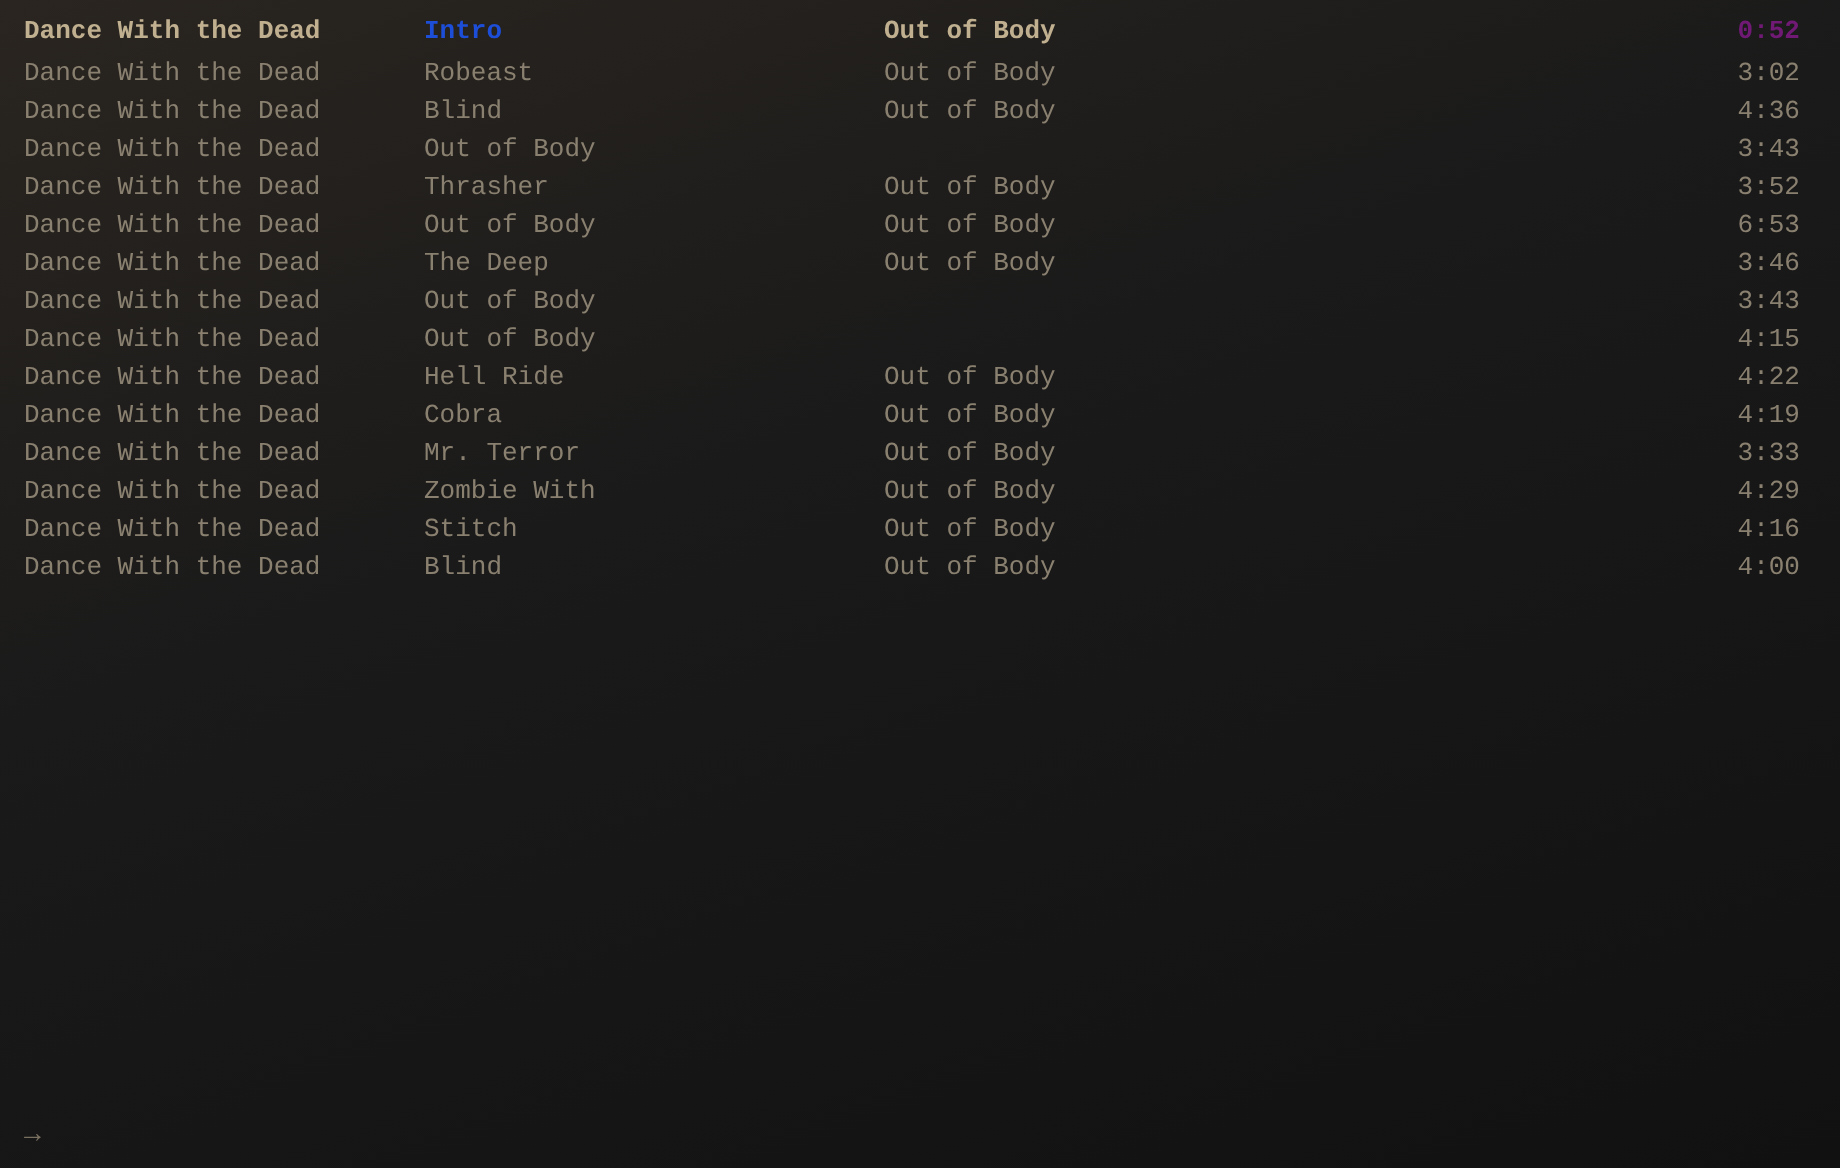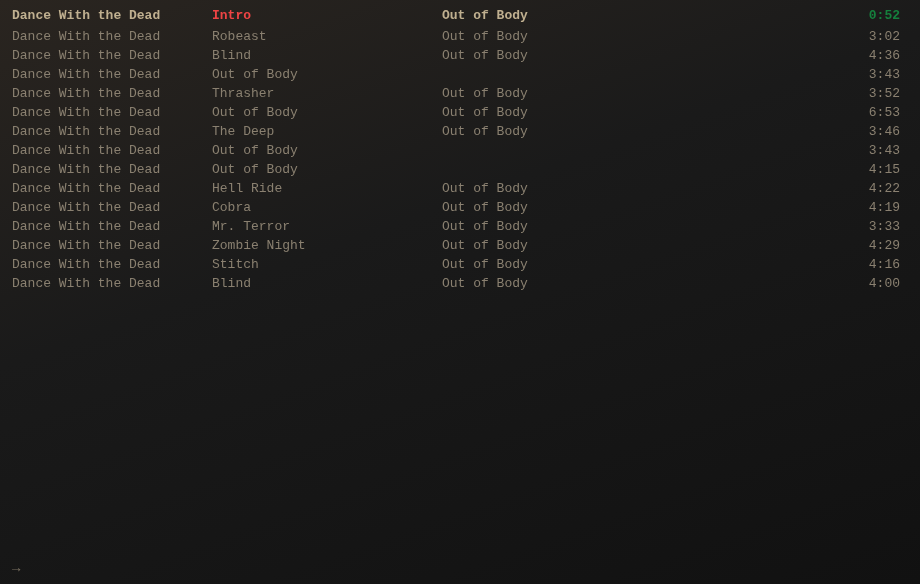--- a/index.html
+++ b/index.html
@@ -60,27 +60,27 @@
     .col-duration {
       width: 60px;
       text-align: right;
       flex-shrink: 0;
     }
 
     .header .col-artist {
       color: #c0b090;
     }
     .header .col-title {
-      color: #ef4444;
+      color: #1d4ed8;
     }
     .header .col-album {
       color: #c0b090;
     }
     .header .col-duration {
-      color: #15803d;
+      color: #701a75;
     }
 
     .bottom-arrow {
       position: absolute;
       bottom: 8px;
       left: 12px;
       color: #7a7060;
       font-size: 14px;
     }
   </style>
@@ -155,21 +155,21 @@
       <div class="col-duration">4:19</div>
     </div>
       <div class="track-row">
       <div class="col-artist">Dance With the Dead</div>
       <div class="col-title">Mr. Terror</div>
       <div class="col-album">Out of Body</div>
       <div class="col-duration">3:33</div>
     </div>
       <div class="track-row">
       <div class="col-artist">Dance With the Dead</div>
-      <div class="col-title">Zombie Night</div>
+      <div class="col-title">Zombie With</div>
       <div class="col-album">Out of Body</div>
       <div class="col-duration">4:29</div>
     </div>
       <div class="track-row">
       <div class="col-artist">Dance With the Dead</div>
       <div class="col-title">Stitch</div>
       <div class="col-album">Out of Body</div>
       <div class="col-duration">4:16</div>
     </div>
       <div class="track-row">

